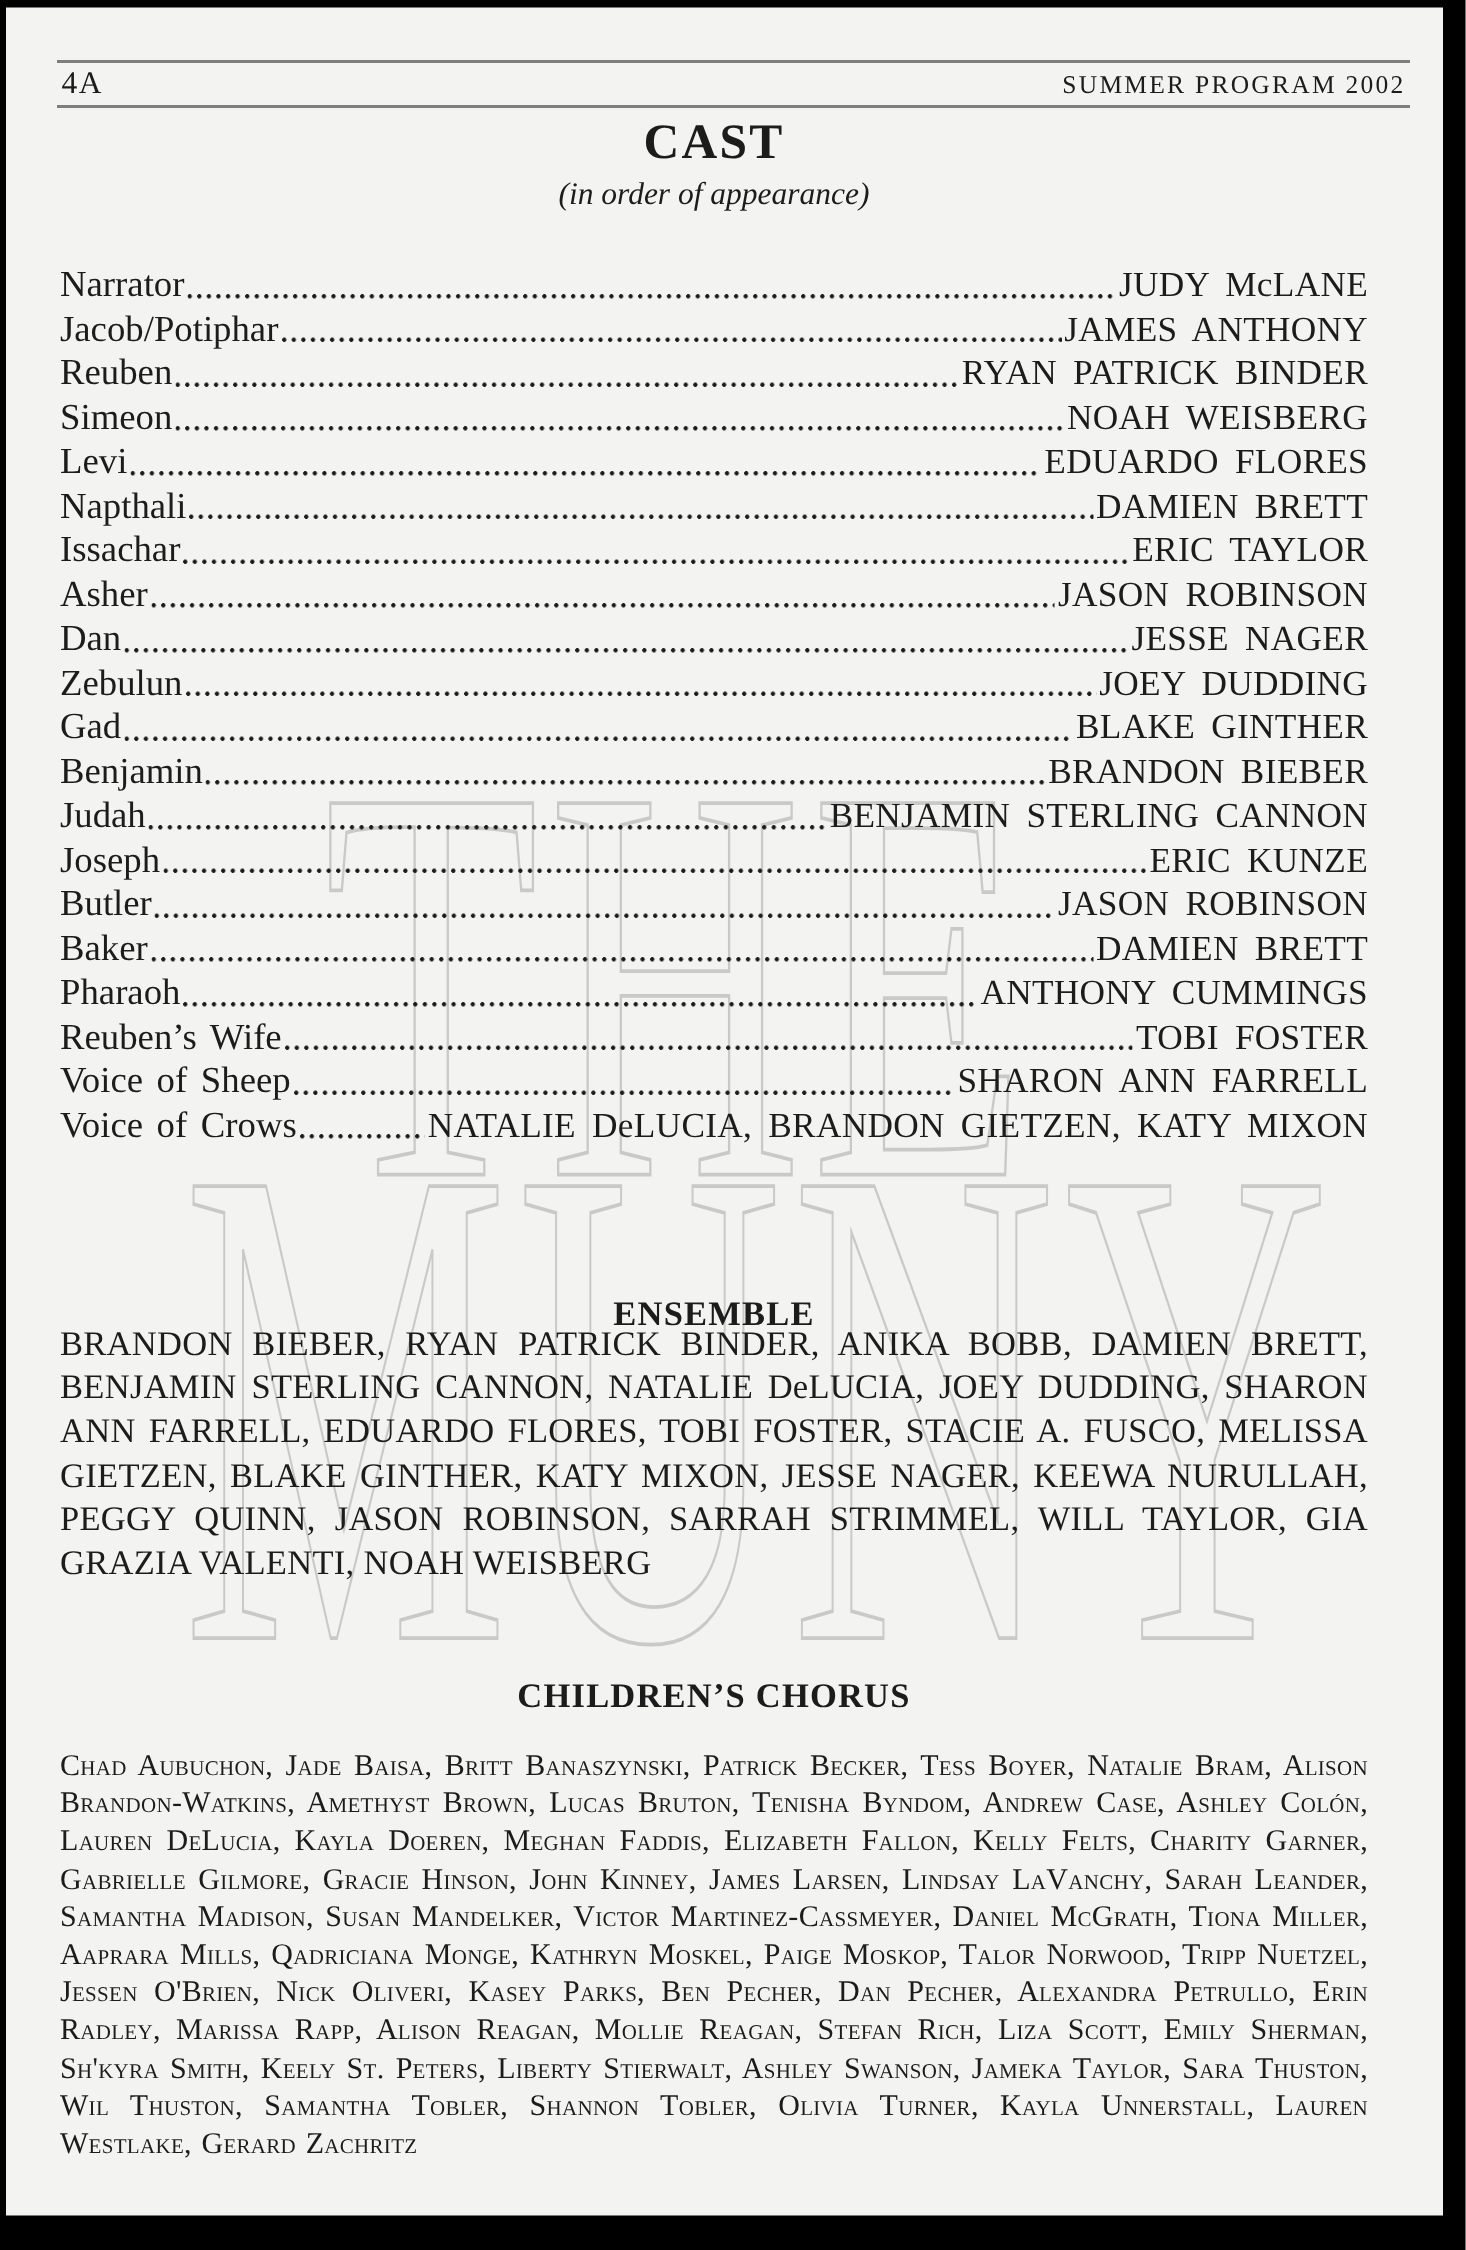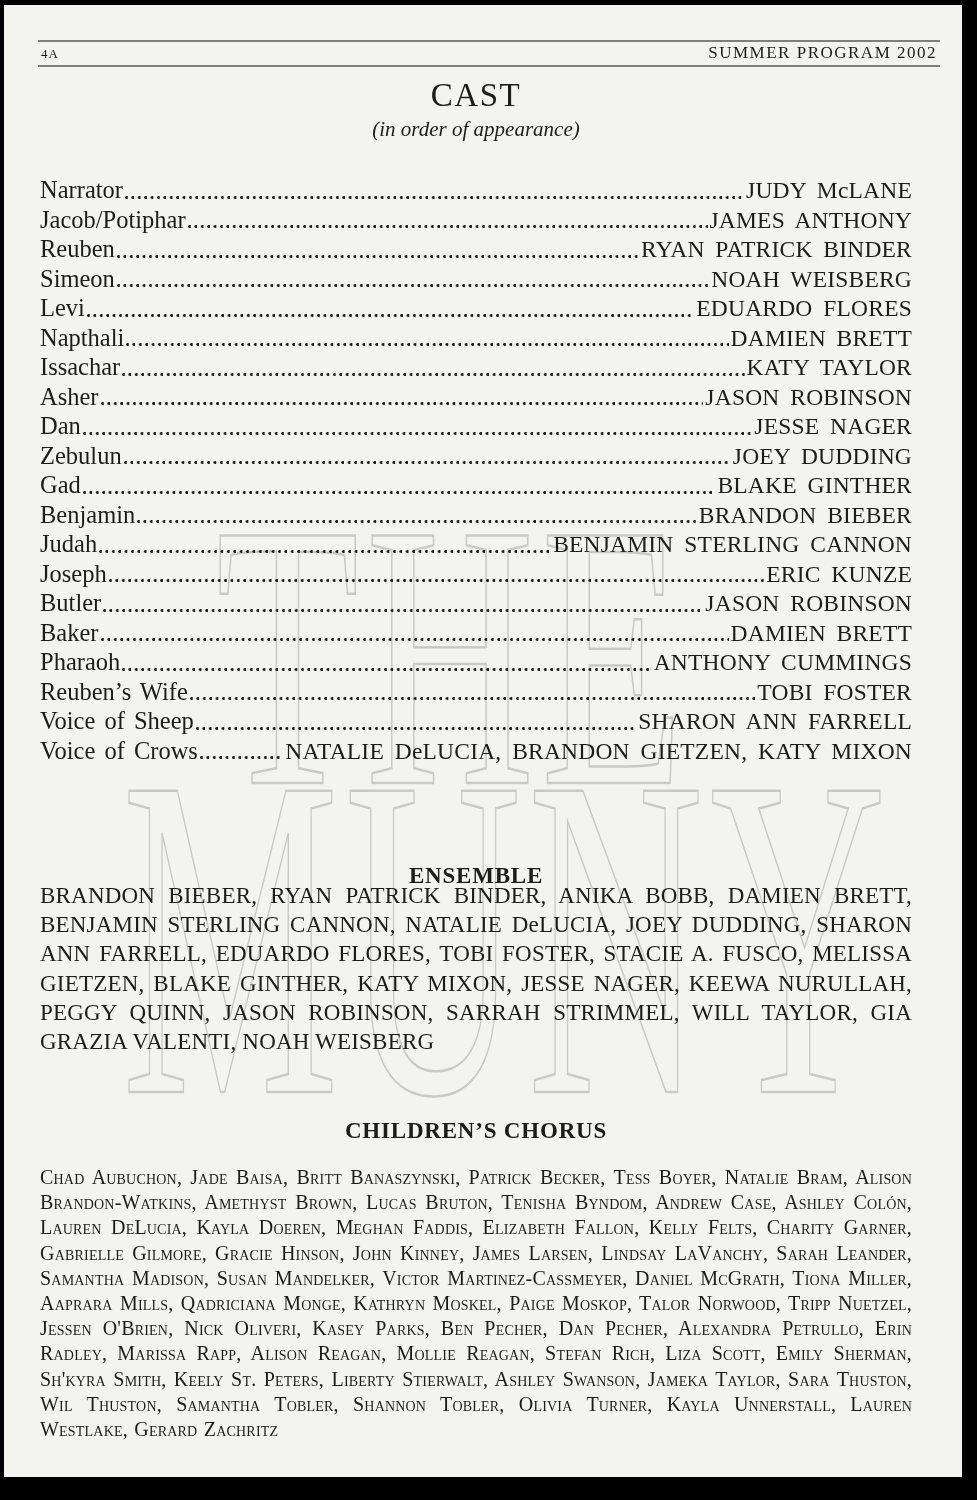--- a/index.html
+++ b/index.html
@@ -20,27 +20,27 @@
     font-family:"Liberation Serif",serif;
   }
   .wm-the{left:212px;top:462px;font-size:378px;letter-spacing:10px;transform:scaleX(.62);}
   .wm-muny{left:118px;top:702px;font-size:460px;letter-spacing:12px;transform:scaleX(.53);}
   
   .header{
     position:absolute;z-index:1;left:34px;top:35px;width:902px;
     border-top:2px solid #7e7e7e;border-bottom:2px solid #7e7e7e;
   }
   .header-row{display:flex;justify-content:space-between;align-items:baseline;padding:1px 3px 2px 3px;}
-  .page-number{font-size:13px;letter-spacing:1px;}
+  .page-number{font-size:21px;letter-spacing:1px;}
   .program-title{font-size:17px;letter-spacing:1.5px;}
   
   .col{position:absolute;z-index:1;left:36px;width:872px;}
   
   .title-block{top:74px;text-align:center;}
-  .cast-title{font-size:33px;font-weight:normal;letter-spacing:1.5px;line-height:1;}
+  .cast-title{font-size:33px;font-weight:bold;letter-spacing:1.5px;line-height:1;}
   .cast-subtitle{font-size:21px;font-style:italic;margin-top:7px;line-height:1;}
   
   .cast-list{top:168px;}
   .cast-row{display:flex;align-items:flex-end;height:29.5px;}
   .role{font-size:24.5px;line-height:1;white-space:nowrap;word-spacing:.12em;}
   .performer{font-size:23.5px;line-height:1;white-space:nowrap;word-spacing:.2em;letter-spacing:.2px;}
   .leader{
     flex:1;height:3px;margin:0 2px 4px 2px;min-width:12px;
     background-image:radial-gradient(circle at 1.5px 1.5px,#1b1b1b 1.25px,rgba(0,0,0,0) 1.6px);
     background-size:6.4px 3px;background-repeat:repeat-x;
@@ -101,21 +101,21 @@
         <span class="performer">EDUARDO FLORES</span>
       </div>
       <div class="cast-row">
         <span class="role">Napthali</span>
         <span class="leader"></span>
         <span class="performer">DAMIEN BRETT</span>
       </div>
       <div class="cast-row">
         <span class="role">Issachar</span>
         <span class="leader"></span>
-        <span class="performer">KATY TAYLOR</span>
+        <span class="performer">ERIC TAYLOR</span>
       </div>
       <div class="cast-row">
         <span class="role">Asher</span>
         <span class="leader"></span>
         <span class="performer">JASON ROBINSON</span>
       </div>
       <div class="cast-row">
         <span class="role">Dan</span>
         <span class="leader"></span>
         <span class="performer">JESSE NAGER</span>

